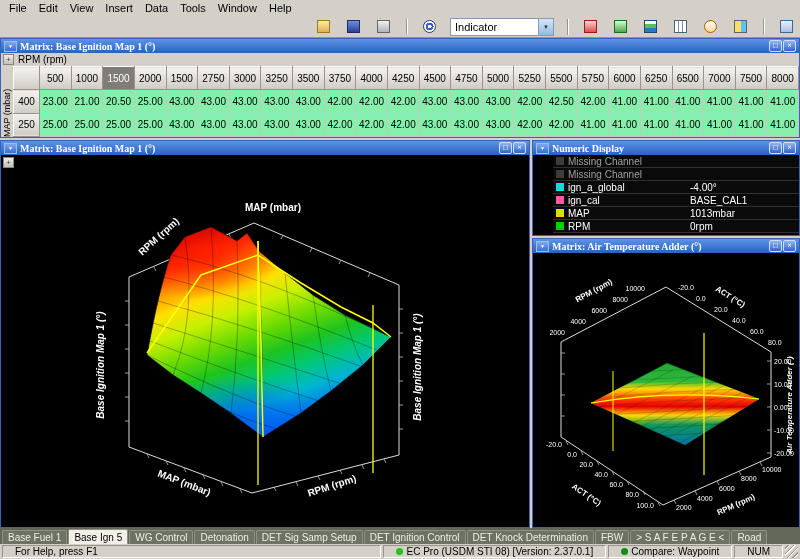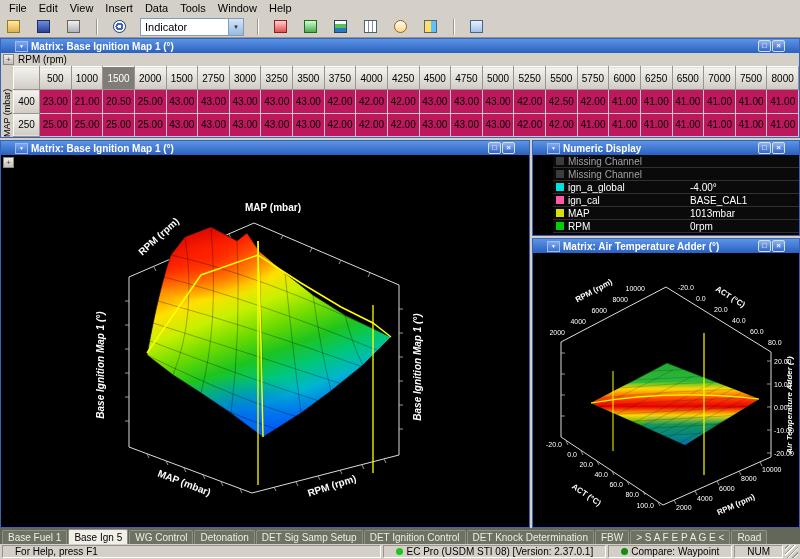--- a/index.html
+++ b/index.html
@@ -4,61 +4,61 @@
 <style>
   * { box-sizing: border-box; margin: 0; padding: 0; }
   body { background:#3a3a3a; font-family:"Liberation Sans", sans-serif; }
   .app { width:800px; height:559px; background:#d4d0c8; display:flex; flex-direction:column; overflow:hidden; position:relative; }
 
   
   .menubar { height:16px; display:flex; align-items:center; padding-left:3px; font-size:11px; background:#d4d0c8; }
   .menu-item { padding:0 6px; color:#000; cursor:default; }
 
   
-  .toolbar { height:22px; display:flex; align-items:center; gap:9px; padding:0 3px; background:#d4d0c8; border-bottom:1px solid #9a958c; }
+  .toolbar { height:22px; display:flex; align-items:center; gap:9px; padding:0 3px; background:#d4d0c8; border-bottom:1px solid #9a958c;justify-content:flex-end; }
   .tbtn { width:21px; height:19px; display:flex; align-items:center; justify-content:center; border:1px solid transparent; }
   .ic { width:13px; height:13px; border:1px solid #556; }
   .ic-open   { background:linear-gradient(#ffec9e,#ddb054); border-color:#9a7a20; }
   .ic-save   { background:linear-gradient(#6e8ede,#2c4294); border-color:#1c2c66; }
   .ic-print  { background:linear-gradient(#f0f0f0,#aeb2ba); border-color:#666; }
   .ic-cross  { background:radial-gradient(circle,#fff 0 2px,#3a62c8 2px 4px,#fff 4px 6px,#3a62c8 6px); border-radius:50%; border-color:#223a6e; }
   .ic-rec    { background:linear-gradient(#ffd0d0,#e05050); border-color:#902020; }
   .ic-logview{ background:linear-gradient(#d0ffd0,#50a850); border-color:#1e6a1e; }
   .ic-chart  { background:linear-gradient(180deg,#fff 0 3px,#58c058 3px 7px,#2a7ac0 7px); border-color:#224466; }
   .ic-matrix { background:repeating-linear-gradient(90deg,#fff 0 3px,#88a 3px 4px), #fff; border-color:#446677; }
   .ic-gauge  { background:linear-gradient(#fff,#ffd890); border-radius:50%; border-color:#a66000; }
   .ic-compare{ background:linear-gradient(90deg,#ffe060 0 6px,#60c0ff 6px); border-color:#556677; }
   .ic-help   { background:linear-gradient(#e8f0ff,#a8c0e8); border-color:#446688; }
   .tsep { width:1px; height:16px; background:#9a958c; box-shadow:1px 0 0 #fff; margin:0 3px; }
   .combo { display:flex; align-items:center; height:18px; width:104px; background:#fff; border:1px solid #7f9db9; font-size:11px; margin:0 1px; }
   .combo-text { flex:1; padding-left:4px; color:#000; }
   .combo-arrow { width:15px; height:100%; background:linear-gradient(#d8e6f8,#98b8e0); border-left:1px solid #7f9db9; font-size:6px; color:#234; display:flex; align-items:center; justify-content:center; }
 
   
   .dock { border:1px solid #3a63b8; background:#d4d0c8; display:flex; flex-direction:column; overflow:hidden; }
-  .titlebar { height:14px; flex:0 0 14px; background:linear-gradient(#5c94e6,#2a60c0); display:flex; align-items:center; gap:3px; padding:0 14px; color:#fff; font-size:10px; font-weight:bold; white-space:nowrap; }
+  .titlebar { height:14px; flex:0 0 14px; background:linear-gradient(#5c94e6,#2a60c0); display:flex; align-items:center; gap:3px; padding:0 3px; color:#fff; font-size:10px; font-weight:bold; white-space:nowrap;font-family:Liberation Serif, serif; }
   .tb-arrow { width:13px; height:11px; flex:0 0 13px; background:linear-gradient(#7fa8ec,#3b6fd0); border:1px solid #9cbef2; color:#fff; font-size:5px; display:flex; align-items:center; justify-content:center; }
   .tb-title { overflow:hidden; text-overflow:ellipsis; }
   .tb-btns { margin-left:auto; display:flex; gap:1px; }
   .tb-btn { width:13px; height:12px; background:linear-gradient(#8fb4f0,#3465c8); border:1px solid #cfe0fa; border-radius:2px; color:#fff; font-size:8px; line-height:10px; text-align:center; }
 
   
   .dock-top { height:100px; flex:0 0 100px; }
   .dock-top-body { flex:1; display:flex; flex-direction:column; background:#d4d0c8; overflow:hidden; }
   .axis-row { height:13px; display:flex; align-items:center; gap:4px; padding-left:2px; font-size:10px; color:#000; }
   .pin-btn { width:11px; height:11px; background:linear-gradient(#f0eee8,#c4c0b8); border:1px solid #8a8680; font-size:8px; line-height:9px; text-align:center; color:#444; }
   .table-strip { display:flex; flex:1; }
   .vaxis { width:12px; display:flex; justify-content:center; }
   .vaxis span { writing-mode:vertical-rl; transform:rotate(180deg); font-size:9px; color:#000; }
   table.mtx { border-collapse:collapse; table-layout:fixed; width:786px; font-size:10px; }
   .mtx th, .mtx td { height:15px; padding:0; text-align:center; overflow:hidden; white-space:nowrap; }
   .mtx th { background:linear-gradient(#f4f2ee,#d0ccc4); border:1px solid; border-color:#fff #9a958c #9a958c #fff; font-weight:normal; color:#000; }
   .mtx th.sel { background:#7f7d76; color:#fff; }
   .mtx th.rowhdr { width:26px; }
-  .mtx td { background:#be185d; border:1px solid #c6c6c6; color:#000; }
+  .mtx td { background:#86efac; border:1px solid #c6c6c6; color:#000; }
 
   
   .middle { flex:1; display:flex; gap:2px; padding-top:2px; background:#d4d0c8; min-height:0; }
   .plot-window { flex:1; min-width:0; }
   .plot-body { flex:1; background:#000; position:relative; overflow:hidden; }
   .plot-pin { position:absolute; top:2px; left:2px; z-index:2; }
   .right-col { width:268px; flex:0 0 268px; display:flex; flex-direction:column; gap:2px; }
   .numeric-window { height:96px; flex:0 0 96px; }
   .numeric-body { flex:1; background:#000; overflow:hidden;padding-left:20px; }
   .num-row { display:flex; align-items:center; gap:4px; height:13px; padding:0 3px; border-bottom:1px solid #303030; background:#0a0a0a; font-size:10px; color:#fff; }

